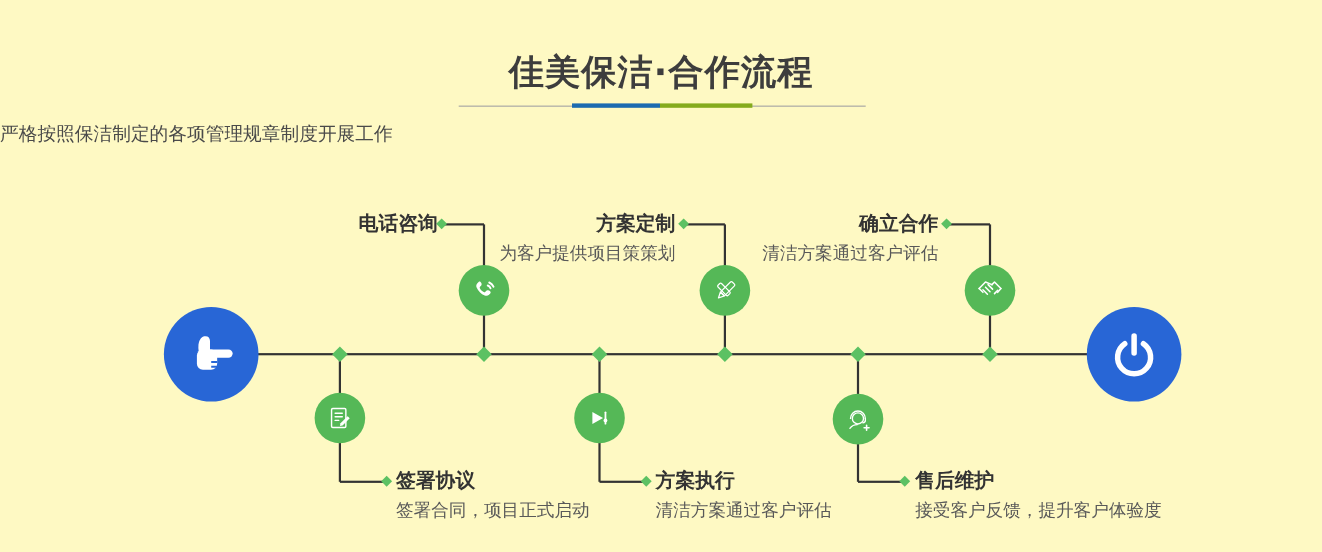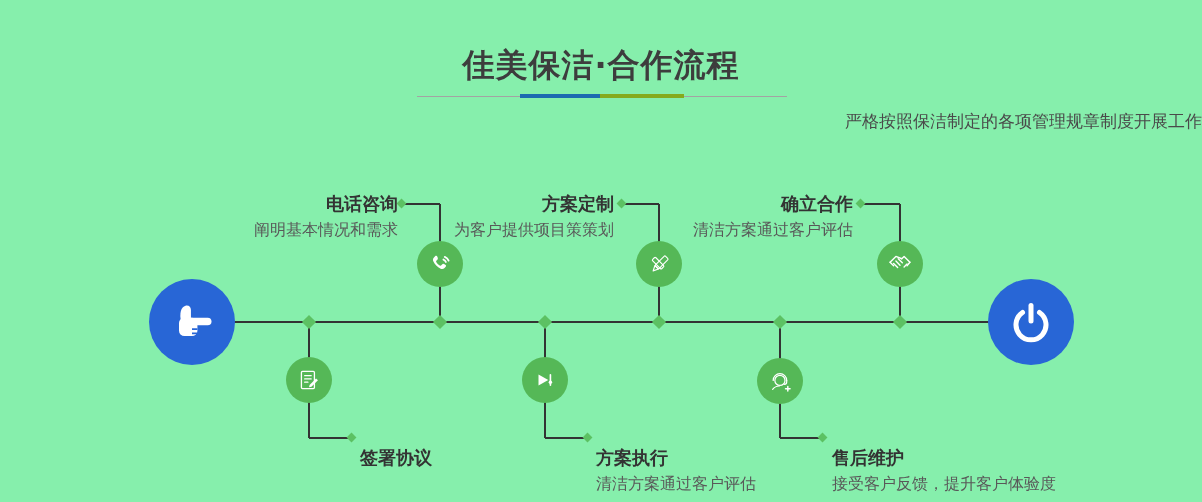--- a/index.html
+++ b/index.html
@@ -1,48 +1,48 @@
 <!DOCTYPE html>
 <html><head>
 <meta charset="utf-8">
 <style>
   * { margin:0; padding:0; box-sizing:border-box; }
   html,body { background:#ffffff; }
   body { font-family:"DejaVu Sans","Liberation Sans",sans-serif; }
-  .canvas { position:relative; width:1202px; height:502px; background:#86efac; overflow:hidden; }
+  .canvas { position:relative; width:1202px; height:502px; background:#fef9c3; overflow:hidden; }
 
   
   .title { position:absolute; top:44px; left:0; width:100%; text-align:center;
            font-size:32px; font-weight:bold; color:#3d3d3d; letter-spacing:1px; }
   .divider { position:absolute; top:96px; left:417px; width:370px; height:1px; background:#a3a3a3; }
   .divider-thick { position:absolute; top:-2px; left:103px; height:4px; display:flex; }
   .seg-blue  { width:80px; height:4px; background:#1c6bb0; }
   .seg-green { width:84px; height:4px; background:#85ab1d; }
-  .subtitle { position:absolute; top:110px; left:0; width:100%; text-align:right;
-              font-size:17px; color:#4a4a4a;padding-left:20px; }
+  .subtitle { position:absolute; top:110px; left:0; width:100%; text-align:left;
+              font-size:17px; color:#4a4a4a; }
 
   
   .main-line { position:absolute; top:321px; left:192px; width:839px; height:2px; background:#333; }
   .vline { position:absolute; width:1.5px; background:#333; }
   .hline { position:absolute; height:1.5px; background:#333; }
 
   .circle { position:absolute; border-radius:50%; display:flex; align-items:center; justify-content:center; }
   .circle.green { width:46px; height:46px; background:#55b857; }
   .circle.blue  { width:86px; height:86px; background:#2866d6; }
   .circle .ic { display:flex; align-items:center; justify-content:center; }
 
   .diamond { position:absolute; background:#5cc163; transform:rotate(45deg); }
   .diamond.lg { width:10px; height:10px; }
   .diamond.sm { width:7px; height:7px; }
 
   .step-label { position:absolute; white-space:nowrap; }
   .step-label .t { font-size:18px; font-weight:bold; color:#333; line-height:24px; }
   .step-label .d { font-size:16px; color:#595959; line-height:22px; margin-top:3px; }
   .step-label.top { text-align:right;margin-left:45px; }
-  .step-label.bottom { text-align:left;margin-top:20px; }
+  .step-label.bottom { text-align:left; }
 </style>
 </head>
 <body>
 
 <div class="canvas">
 
   <div class="title">佳美保洁·合作流程</div>
   <div class="divider">
     <div class="divider-thick">
       <div class="seg-blue"></div>
@@ -163,33 +163,33 @@
         <path d="M11 22a12 12 0 0 1 24 0"></path>
         <path d="M35 22v3a4 4 0 0 1-4 4"></path>
         <path d="M10 38c3-4 7-6 12-6"></path>
         <path d="M33 37h8 M37 33v8" stroke-width="2.6"></path>
       </svg>
     </span>
   </div>
 
   <div class="step-label top" style="right:804px;top:192px">
     <div class="t">电话咨询</div>
-    <div class="d">阐明基本情况和需求</div>
   </div>
   <div class="step-label top" style="right:349px;top:192px">
     <div class="t">确立合作</div>
     <div class="d">清洁方案通过客户评估</div>
   </div>
   <div class="step-label top" style="right:588px;top:192px">
     <div class="t">方案定制</div>
     <div class="d">为客户提供项目策策划</div>
   </div>
 
   <div class="step-label bottom" style="left:360px;top:426px">
     <div class="t">签署协议</div>
+    <div class="d">签署合同，项目正式启动</div>
   </div>
   <div class="step-label bottom" style="left:596px;top:426px">
     <div class="t">方案执行</div>
     <div class="d">清洁方案通过客户评估</div>
   </div>
   <div class="step-label bottom" style="left:832px;top:426px">
     <div class="t">售后维护</div>
     <div class="d">接受客户反馈，提升客户体验度</div>
   </div>
 

